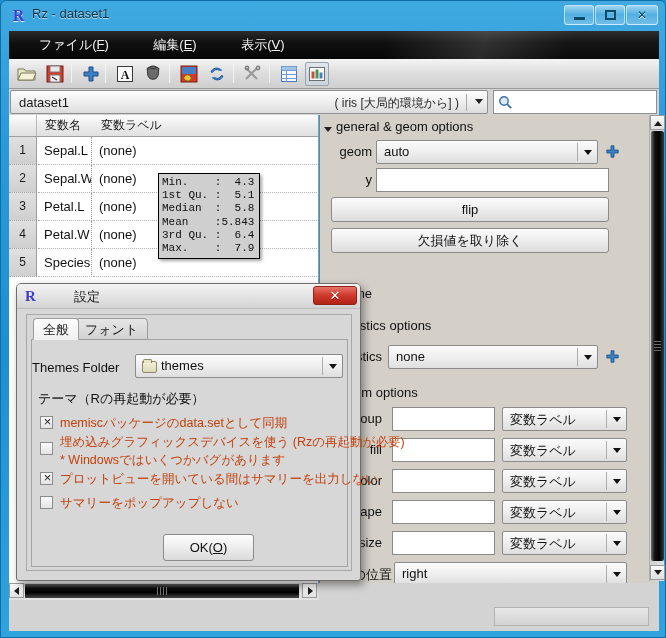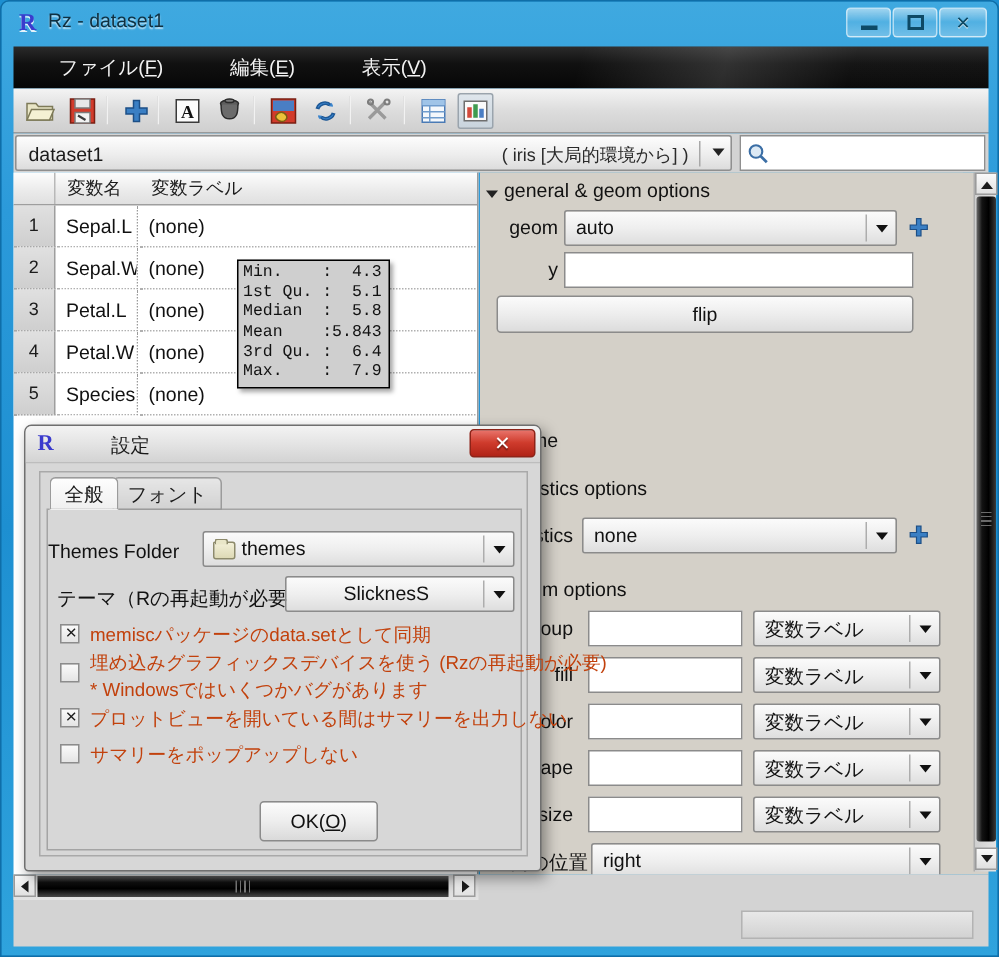--- a/index.html
+++ b/index.html
@@ -524,20 +524,21 @@
         <span class="carrow"></span>
       </div>
       <svg class="plusicon" style="left:286px; top:30px" viewBox="0 0 13 13">
         <path d="M5 0.8h3v4.2h4.2v3H8v4.2H5V8H0.8V5H5z" fill="#3a7fc4" stroke="#1d4f86" stroke-width=".8"></path>
       </svg>
 
       <span class="fld-label" style="left:4px; top:57px; width:48px">y</span>
       <div class="textfield" style="left:56px; top:53px; width:233px"></div>
 
       <div class="btn" style="left:11px; top:82px; width:278px">flip</div>
+      <div class="btn" style="left:11px; top:113px; width:278px">欠損値を取り除く</div>
 
       <span class="fld-label" style="left:0px; top:171px; width:52px">theme</span>
 
       <span class="tri" style="left:4px; top:211px"></span>
       <span class="section-head" style="left:16px; top:203px">statistics options</span>
 
       <span class="fld-label" style="left:0px; top:234px; width:62px">statistics</span>
       <div class="combo" style="left:68px; top:230px; width:210px">
         <span class="ctext">none</span>
         <span class="cdiv"></span>
@@ -642,37 +643,32 @@
       <div id="tabpane">
         <span class="dlabel" style="left:0; top:20px">Themes Folder</span>
         <div class="combo" style="left:103px; top:14px; width:208px">
           <span class="folder-glyph" style="left:6px; top:6px"></span>
           <span class="ctext" style="left:25px">themes</span>
           <span class="cdiv"></span>
           <span class="carrow"></span>
         </div>
 
         <span class="dlabel" style="left:6px; top:50px">テーマ（Rの再起動が必要）</span>
-        <div class="combo" style="left:158px; top:44px; width:153px">
-          <span class="ctext center" style="padding-right:18px">SlicknesS</span>
-          <span class="cdiv"></span>
-          <span class="carrow"></span>
-        </div>
 
         <span class="chk on" style="left:8px; top:76px"></span>
         <span class="chk-label" style="left:28px; top:75px">memiscパッケージのdata.setとして同期</span>
 
         <span class="chk" style="left:8px; top:102px"></span>
         <span class="chk-label" style="left:28px; top:94px">埋め込みグラフィックスデバイスを使う (Rzの再起動が必要)</span>
         <span class="chk-label" style="left:28px; top:112px">* Windowsではいくつかバグがあります</span>
 
         <span class="chk on" style="left:8px; top:132px"></span>
         <span class="chk-label" style="left:28px; top:131px">プロットビューを開いている間はサマリーを出力しない</span>
 
         <span class="chk" style="left:8px; top:156px"></span>
         <span class="chk-label" style="left:28px; top:155px">サマリーをポップアップしない</span>
 
-        <div class="dbtn" style="left:141px; top:194px; width:79px"><span>OK(</span><u>O</u><span>)</span></div>
+        <div class="dbtn" style="left:131px; top:194px; width:91px"><span>OK(</span><u>O</u><span>)</span></div>
       </div>
     </div>
   </div>
 
 </div>
 
 </body></html>

